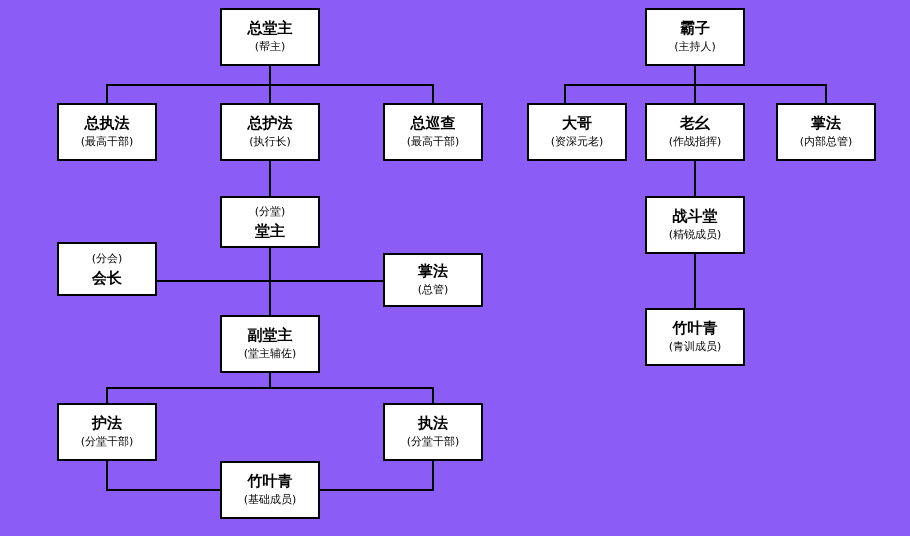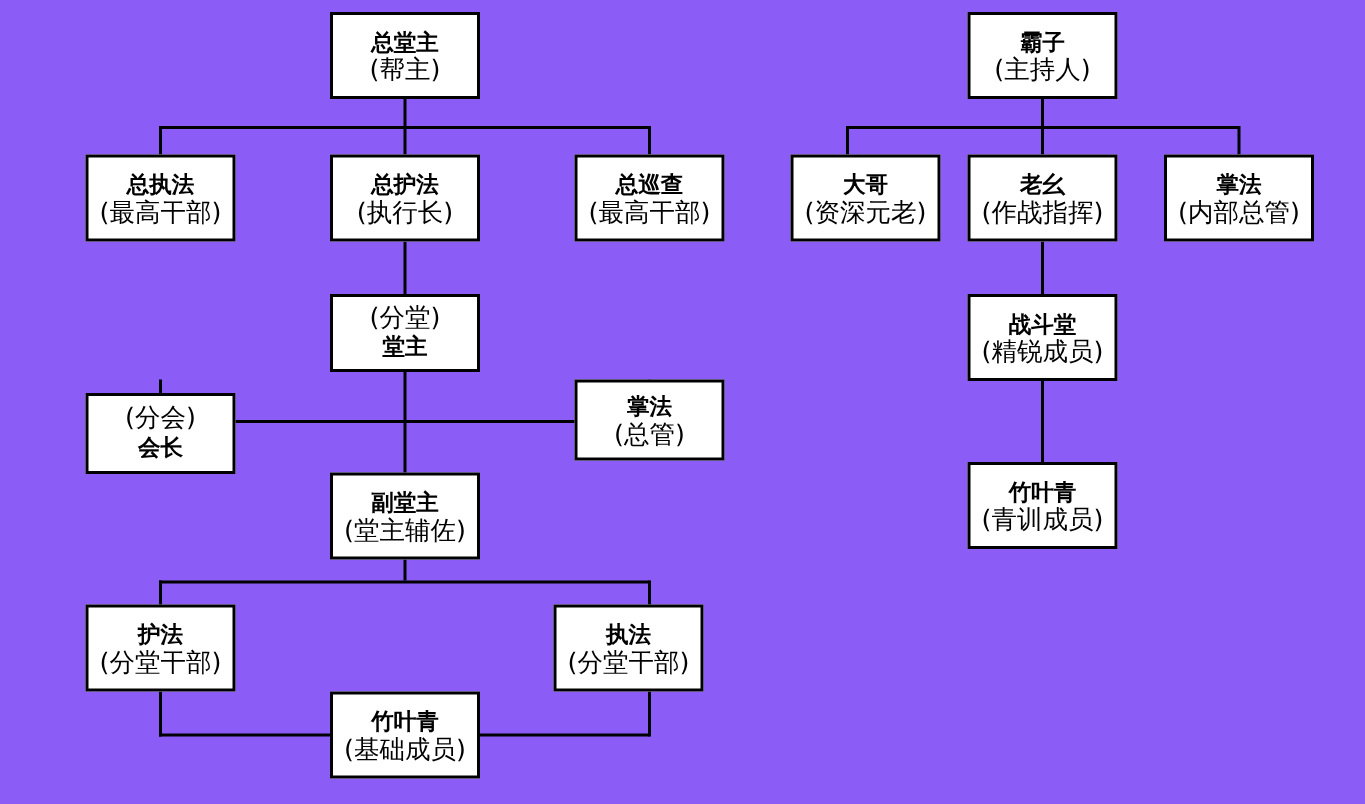--- a/index.html
+++ b/index.html
@@ -27,21 +27,21 @@
     justify-content: center;
     z-index: 3;
   }
   .node .t1 {
     font-size: 15px;
     line-height: 20px;
     color: #000000;
     white-space: nowrap;
   }
   .node .t2 {
-    font-size: 17px;
+    font-size: 11px;
     line-height: 18px;
     color: #000000;
     white-space: nowrap;
   }
   .node .bold {
     font-weight: bold;
   }
   .node .norm {
     font-weight: normal;
   }
@@ -95,37 +95,37 @@
       <div class="t2 norm">(执行长)</div>
     </div>
     <div class="node" style="left: 383px; top: 103px; width: 100px; height: 58px; border-color: rgb(0, 0, 0);">
       <div class="t1 bold">总巡查</div>
       <div class="t2 norm">(最高干部)</div>
     </div>
     <div class="node" style="left: 220px; top: 196px; width: 100px; height: 52px; border-color: rgb(0, 0, 0);">
       <div class="t2 norm">(分堂)</div>
       <div class="t1 bold">堂主</div>
     </div>
-    <div class="node" style="left: 57px; top: 262px; width: 100px; height: 54px; border-color: rgb(0, 0, 0);">
+    <div class="node" style="left: 57px; top: 242px; width: 100px; height: 54px; border-color: rgb(0, 0, 0);">
       <div class="t2 norm">(分会)</div>
       <div class="t1 bold">会长</div>
     </div>
     <div class="node" style="left: 383px; top: 253px; width: 100px; height: 54px; border-color: rgb(0, 0, 0);">
       <div class="t1 bold">掌法</div>
       <div class="t2 norm">(总管)</div>
     </div>
     <div class="node" style="left: 220px; top: 315px; width: 100px; height: 58px; border-color: rgb(0, 0, 0);">
       <div class="t1 bold">副堂主</div>
       <div class="t2 norm">(堂主辅佐)</div>
     </div>
     <div class="node" style="left: 57px; top: 403px; width: 100px; height: 58px; border-color: rgb(0, 0, 0);">
       <div class="t1 bold">护法</div>
       <div class="t2 norm">(分堂干部)</div>
     </div>
-    <div class="node" style="left: 369px; top: 403px; width: 100px; height: 58px; border-color: rgb(0, 0, 0);">
+    <div class="node" style="left: 383px; top: 403px; width: 100px; height: 58px; border-color: rgb(0, 0, 0);">
       <div class="t1 bold">执法</div>
       <div class="t2 norm">(分堂干部)</div>
     </div>
     <div class="node" style="left: 220px; top: 461px; width: 100px; height: 58px; border-color: rgb(0, 0, 0);">
       <div class="t1 bold">竹叶青</div>
       <div class="t2 norm">(基础成员)</div>
     </div>
     <div class="node" style="left: 645px; top: 8px; width: 100px; height: 58px; border-color: rgb(0, 0, 0); text-align: center;">
       <div class="t1 bold">霸子</div>
       <div class="t2 norm">(主持人)</div>

